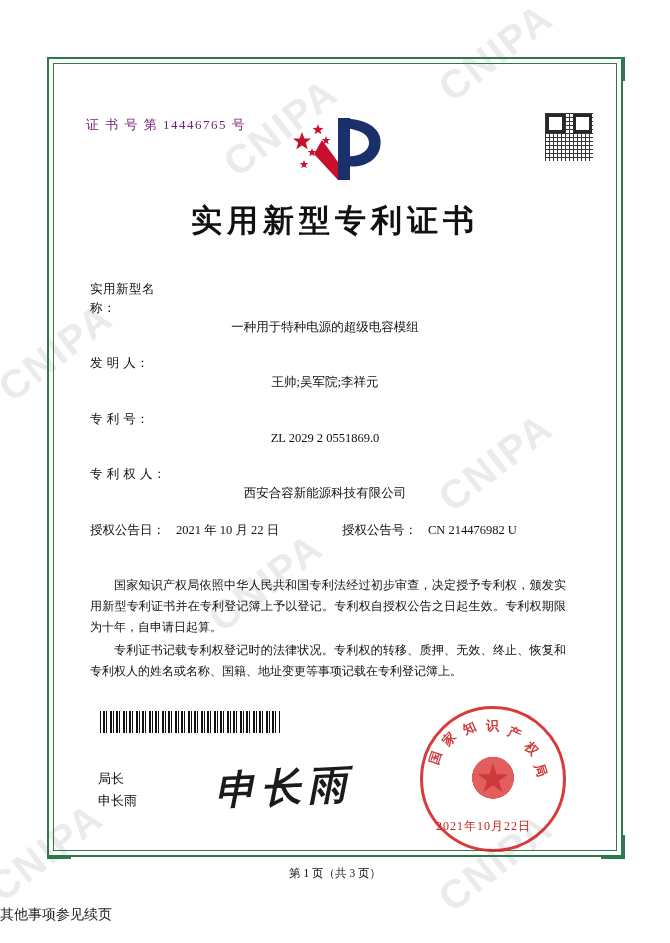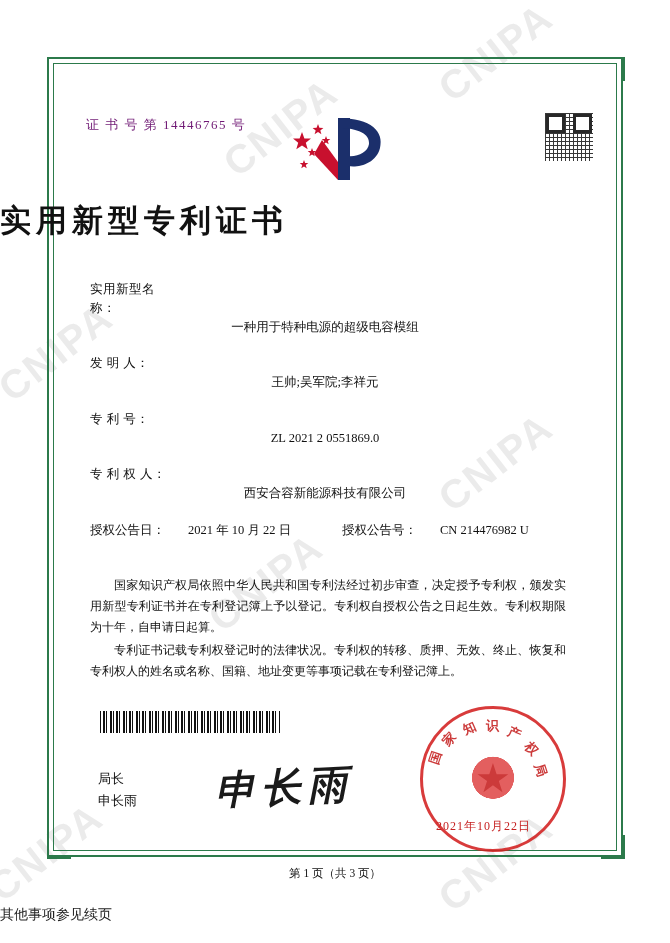--- a/index.html
+++ b/index.html
@@ -100,20 +100,21 @@
   .logo {
     position: absolute;
     left: 280px; top: 110px;
     width: 120px; height: 78px;
   }
 
   
   .main-title {
     position: absolute;
     left: 0; right: 0; top: 200px;
+    text-align: center;
     font-size: 31px;
     font-weight: bold;
     letter-spacing: 5px;
     color: #111;
     font-family: "DejaVu Serif", serif;
   }
 
   
   .fields {
     position: absolute;
@@ -139,21 +140,20 @@
   }
   .field-value .line2 {
     display: block;
   }
   .inline-pair {
     display: flex;
     width: 100%;
   }
   .inline-pair .seg {
     display: flex;
-    gap: 12px;
   }
   .inline-pair .seg.first { width: 252px; flex: none; }
   .inline-pair .seg .lbl { width: 86px; flex: none; }
 
   
   .paragraphs {
     position: absolute;
     left: 90px; top: 575px;
     width: 476px;
     font-size: 12px;
@@ -307,21 +307,21 @@
     <div class="field-row">
       <div class="field-label">实用新型名称：</div>
       <div class="field-value">一种用于特种电源的超级电容模组</div>
     </div>
     <div class="field-row">
       <div class="field-label">发 明 人：</div>
       <div class="field-value">王帅;吴军院;李祥元</div>
     </div>
     <div class="field-row">
       <div class="field-label">专 利 号：</div>
-      <div class="field-value">ZL 2021 2 0551869.0</div>
+      <div class="field-value">ZL 2029 2 0551869.0</div>
     </div>
     <div class="field-row">
       <div class="field-label">专 利 权 人：</div>
       <div class="field-value">西安合容新能源科技有限公司</div>
     </div>
     <div class="field-row">
       <div class="inline-pair">
         <div class="seg first">
           <div class="lbl">授权公告日：</div>
           <div>2021 年 10 月 22 日</div>

